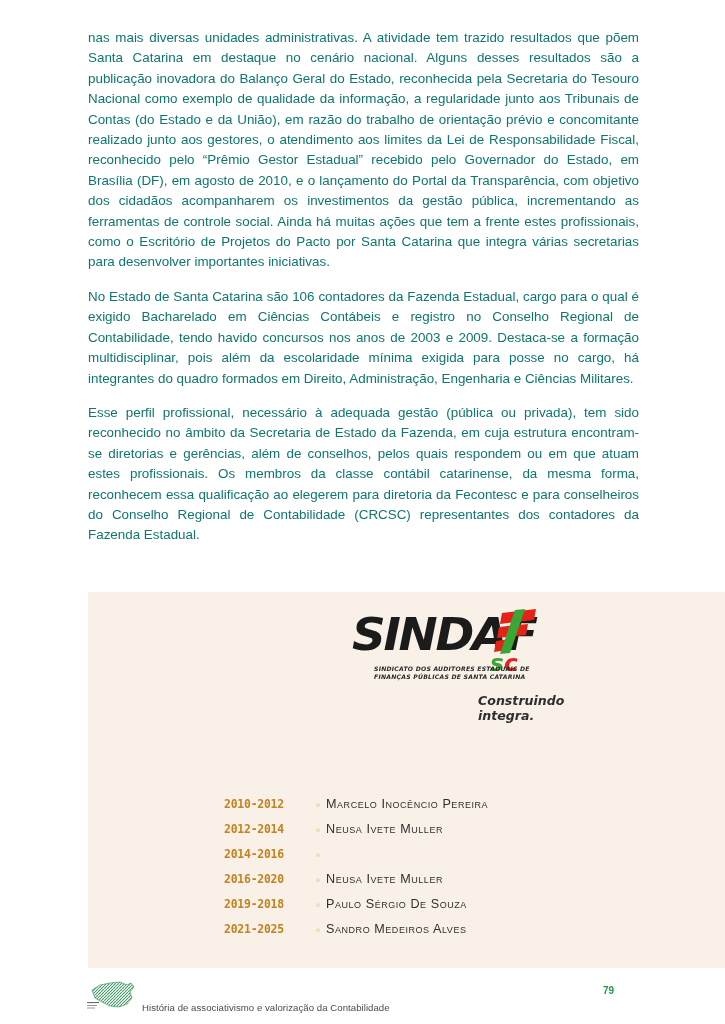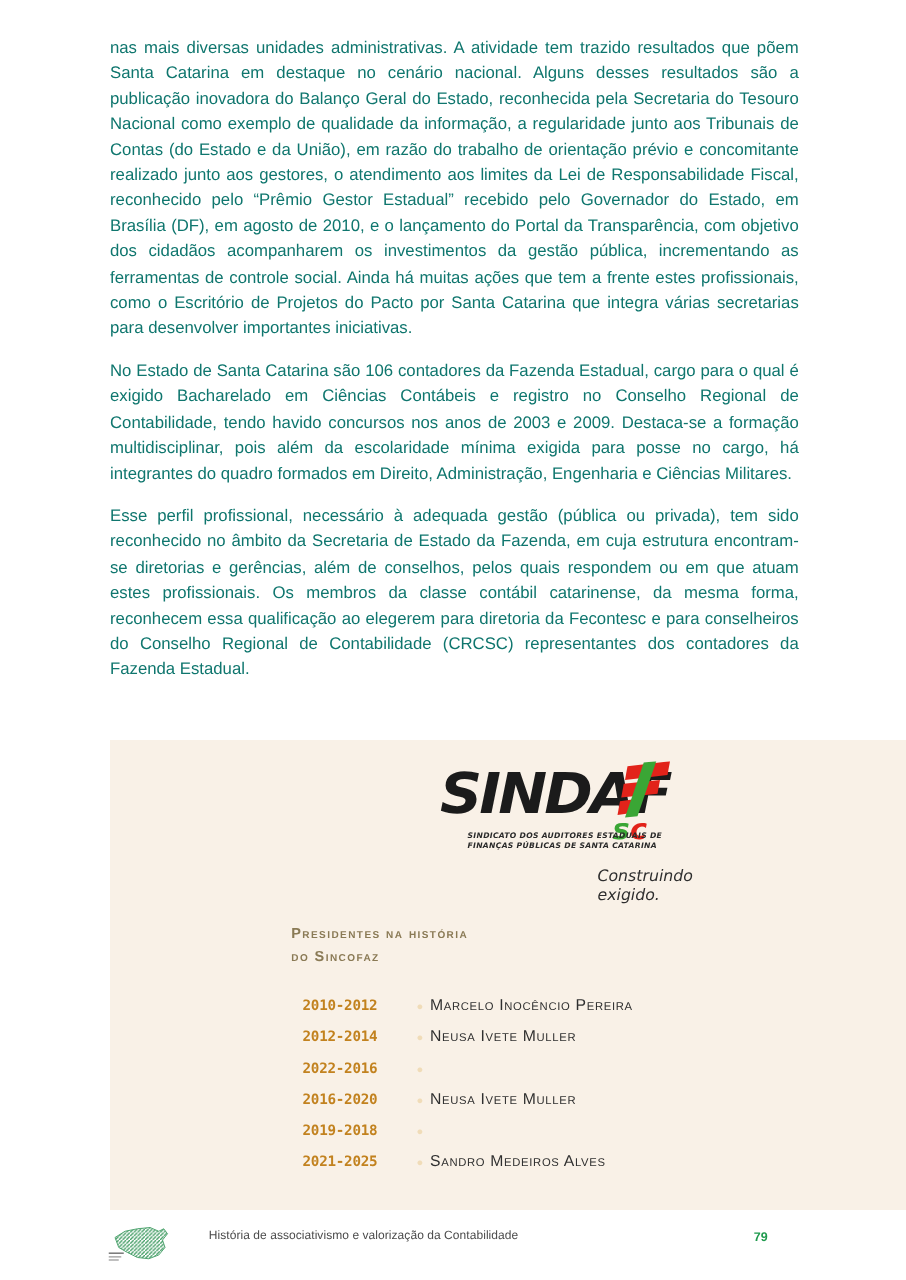--- a/index.html
+++ b/index.html
@@ -94,42 +94,42 @@
     line-height: 8.4px;
     color: #2a2a2a;
     text-transform: uppercase;
   }
   .tagline {
     position: absolute;
     left: 212px;
     top: 84px;
     font-family: "DejaVu Sans", sans-serif;
     font-size: 12.6px;
-    font-weight: 400;
+    font-weight: 700;
     font-style: italic;
     line-height: 14.6px;
     color: #2e2e2e;
   }
 
   
   .presidents-heading {
     position: absolute;
     left: 145px;
     top: 146px;
     font-family: "Liberation Sans", sans-serif;
     font-size: 11.6px;
     font-weight: 700;
     font-variant: small-caps;
     letter-spacing: 1.15px;
     line-height: 18.6px;
     color: #8a7a55;
   }
   .presidents-list {
     position: absolute;
-    left: 154px;
+    left: 136px;
     top: 205px;
     width: 430px;
   }
   .pres-row {
     display: flex;
     align-items: baseline;
     height: 25px;
   }
   .pres-years {
     width: 86px;
@@ -170,26 +170,25 @@
   .footer-mark {
     position: absolute;
     left: 86px;
     top: 2px;
     width: 54px;
     height: 32px;
   }
   .footer-text {
     position: absolute;
     left: 142px;
-    top: 5px;
+    top: 24px;
     font-family: "Liberation Sans", sans-serif;
     font-size: 9.6px;
     color: #4b4b4b;
     letter-spacing: .05px;
-    margin-left: 25px;
   }
   .footer-page {
     position: absolute;
     left: 603px;
     top: 7px;
     font-family: "Liberation Sans", sans-serif;
     font-size: 10px;
     font-weight: 700;
     color: #1f9a4d;
   }
@@ -221,57 +220,54 @@
 
           <text x="6" y="62" font-family="DejaVu Sans, sans-serif" font-size="23" font-weight="700" font-style="italic" fill="#3aa635">s</text>
           <text x="20" y="62" font-family="DejaVu Sans, sans-serif" font-size="23" font-weight="700" font-style="italic" fill="#e2231a">c</text>
         </svg>
       </div>
 
       <div class="logo-sub">Sindicato dos Auditores Estaduais de Finanças Públicas de Santa Catarina</div>
 
       <div class="tagline">
         <span>Construindo</span><br>
-        <span>exigido.</span>
+        <span>integra.</span>
       </div>
     </div>
 
-    <div class="presidents-heading">
-      <span>Presidentes na história</span><br>
-      <span>do Sincofaz</span>
-    </div>
 
     <div class="presidents-list">
 
       <div class="pres-row">
         <span class="pres-years">2010-2012</span>
         <span class="pres-dot">●</span>
         <span class="pres-name">Marcelo Inocêncio Pereira</span>
       </div>
 
       <div class="pres-row">
         <span class="pres-years">2012-2014</span>
         <span class="pres-dot">●</span>
         <span class="pres-name">Neusa Ivete Muller</span>
       </div>
 
       <div class="pres-row">
-        <span class="pres-years">2022-2016</span>
+        <span class="pres-years">2014-2016</span>
         <span class="pres-dot">●</span>
       </div>
 
       <div class="pres-row">
         <span class="pres-years">2016-2020</span>
         <span class="pres-dot">●</span>
         <span class="pres-name">Neusa Ivete Muller</span>
       </div>
 
       <div class="pres-row">
         <span class="pres-years">2019-2018</span>
         <span class="pres-dot">●</span>
+        <span class="pres-name">Paulo Sérgio De Souza</span>
       </div>
 
       <div class="pres-row">
         <span class="pres-years">2021-2025</span>
         <span class="pres-dot">●</span>
         <span class="pres-name">Sandro Medeiros Alves</span>
       </div>
 
     </div>
   </div>

